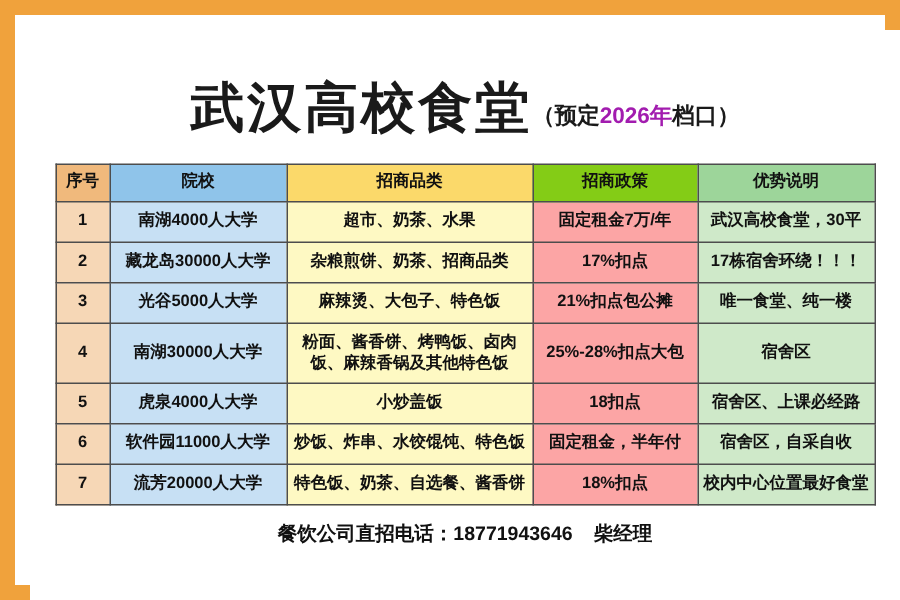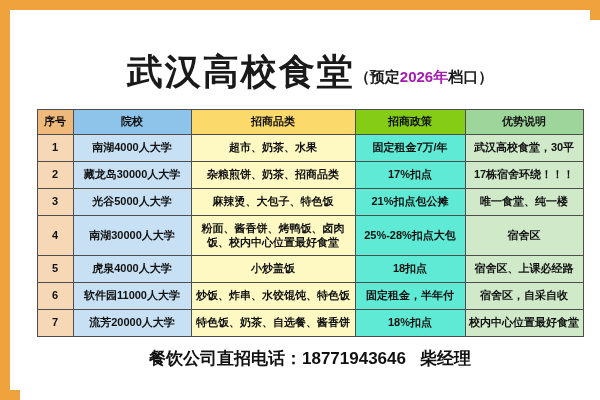--- a/index.html
+++ b/index.html
@@ -84,33 +84,33 @@
   .col2 { width: 164px; }
   .col3 { width: 110px; }
   .col4 { width: 118px; }
 
   tbody tr { height: 27px; }
   tbody tr.tall { height: 40px; }
 
   .c0 { background: #f6d7b6; }
   .c1 { background: #c7e0f4; }
   .c2 { background: #fef9c3; }
-  .c3 { background: #5eead4; }
+  .c3 { background: #fca5a5; }
   .c4 { background: #cfe9c9; }
 
   .h0 { background: #f0b97c; }
   .h1 { background: #8fc4ea; }
   .h2 { background: #fbd96a; margin-top: 34px; }
   .h3 { background: #84cc16; }
   .h4 { background: #9dd59a; }
 
   .footer {
     text-align: center;
     margin-top: 10px;
-    font-size: 17px;
+    font-size: 13px;
     font-weight: bold;
     color: #111111;
     white-space: nowrap;
   }
   .footer .phone { color: #111111; }
   .footer .gap { display: inline-block; width: 14px; }
 </style>
 </head>
 <body>
 
@@ -156,21 +156,21 @@
         <tr>
           <td class="c0">3</td>
           <td class="c1">光谷5000人大学</td>
           <td class="c2">麻辣烫、大包子、特色饭</td>
           <td class="c3">21%扣点包公摊</td>
           <td class="c4">唯一食堂、纯一楼</td>
         </tr>
         <tr class="tall">
           <td class="c0">4</td>
           <td class="c1">南湖30000人大学</td>
-          <td class="c2">粉面、酱香饼、烤鸭饭、卤肉饭、校内中心位置最好食堂</td>
+          <td class="c2">粉面、酱香饼、烤鸭饭、卤肉饭、麻辣香锅及其他特色饭</td>
           <td class="c3">25%-28%扣点大包</td>
           <td class="c4">宿舍区</td>
         </tr>
         <tr>
           <td class="c0">5</td>
           <td class="c1">虎泉4000人大学</td>
           <td class="c2">小炒盖饭</td>
           <td class="c3">18扣点</td>
           <td class="c4">宿舍区、上课必经路</td>
         </tr>

